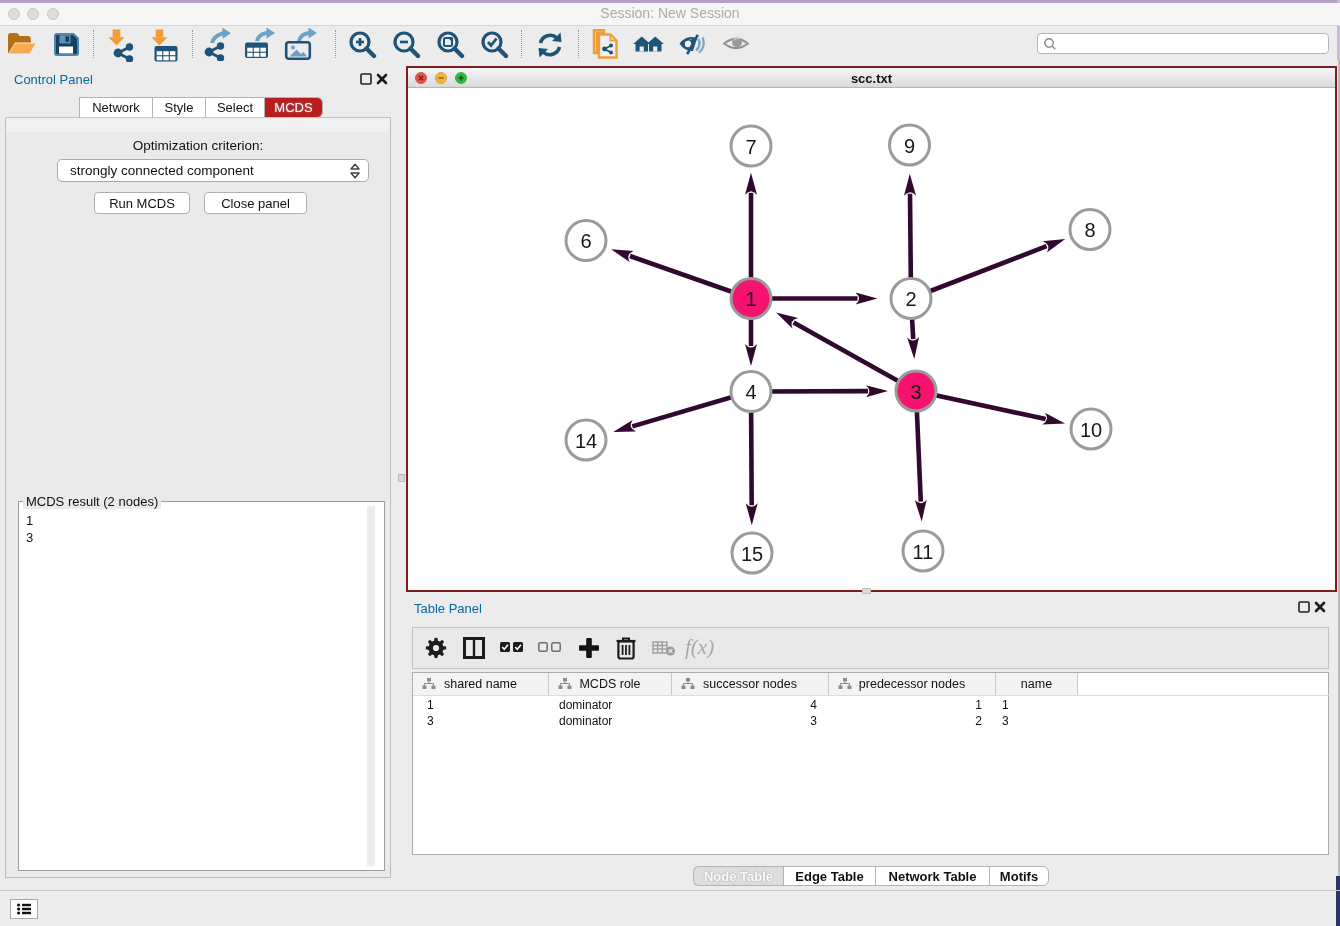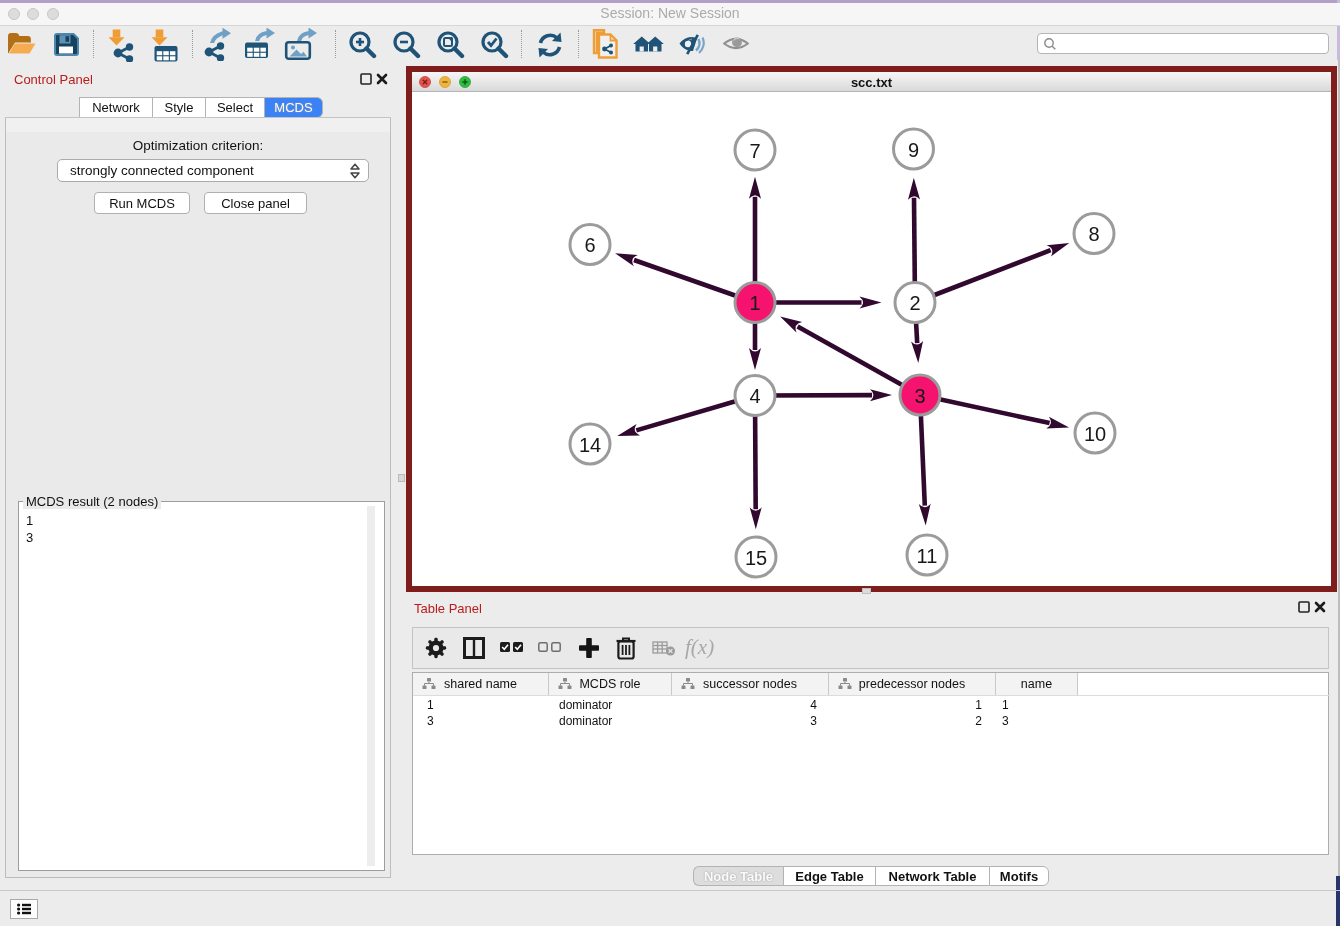--- a/index.html
+++ b/index.html
@@ -2,21 +2,21 @@
 <html><head>
 <meta charset="utf-8">
 <style>
 *{margin:0;padding:0;box-sizing:border-box;}
 html,body{width:1340px;height:926px;overflow:hidden;}
 body{font-family:"Liberation Sans",sans-serif;background:#ececec;position:relative;}
 .abs{position:absolute;}
 .ttl{height:23px;left:0;right:0;top:3px;background:#f6f6f6;border-bottom:1px solid #d6d6d6;}
 .dot{width:12px;height:12px;border-radius:50%;background:#dcdcdc;border:1px solid #c8c8c8;display:inline-block;}
 .sep{width:1px;top:30px;height:28px;border-left:1px dotted #9a9a9a;}
-.panelhdr{font-size:13px;color:#b91c1c;}
+.panelhdr{font-size:13px;color:#0369a1;}
 .tab{position:absolute;top:97px;height:21px;background:#fff;border:1px solid #b3b3b3;border-right:none;font-size:13px;text-align:center;line-height:20px;color:#111;}
 .btn{position:absolute;background:#fff;border:1px solid #b0b0b0;border-radius:4px;font-size:13px;color:#111;text-align:center;font-family:"Liberation Sans",sans-serif;}
 .hcell{position:absolute;top:0;height:22px;background:#f3f3f3;border-right:1px solid #c9c9c9;font-size:12.5px;color:#111;}
 .hcell .ht{position:absolute;top:4px;width:100%;text-align:center;}
 .rtxt{position:absolute;font-size:12px;color:#111;}
 .btab{position:absolute;top:866px;height:20px;background:#fff;border:1px solid #b3b3b3;border-right:none;font-size:13px;font-weight:700;color:#111;text-align:center;line-height:19px;}
 </style>
 </head>
 <body>
 
@@ -171,21 +171,21 @@
 
 <div class="abs panelhdr" style="left:14px;top:72px;">Control Panel</div>
 <svg class="abs" width="28" height="13" style="left:360px;top:73px;" viewBox="0 0 28 13">
     <rect x="1" y="1" width="10" height="10" fill="none" stroke="#222" stroke-width="1.6" rx="1"></rect>
     <path d="M18,2 L26,10 M26,2 L18,10" stroke="#1a1a1a" stroke-width="2.6" stroke-linecap="round"></path>
   </svg>
 
 <div class="tab" style="left:79px;width:73px;">Network</div>
 <div class="tab" style="left:152px;width:53px;">Style</div>
 <div class="tab" style="left:205px;width:59px;">Select</div>
-<div class="tab" style="left:264px;width:59px;background:#3b82f6;border-right:1px solid #b3b3b3;border-radius:0 6px 6px 0;color:#fafafa;text-shadow:0 0 2px #9d9d9d;">MCDS</div>
+<div class="tab" style="left:264px;width:59px;background:#b91c1c;border-right:1px solid #b3b3b3;border-radius:0 6px 6px 0;color:#fafafa;text-shadow:0 0 2px #9d9d9d;">MCDS</div>
 
 <div class="abs" style="left:5px;top:117px;width:386px;height:761px;background:#eaeaea;border:1px solid #bdbdbd;border-top:1px solid #c4c4c4;">
  <div class="abs" style="left:0;right:0;top:0;height:14px;background:#f0f0f0;"></div>
  <div class="abs" style="left:0;right:0;top:20px;text-align:center;font-size:13.5px;color:#111;">Optimization criterion:</div>
  <div class="abs" style="left:51px;top:41px;width:312px;height:23px;background:#fff;border:1px solid #ababab;border-radius:5px;">
    <span style="position:absolute;left:12px;top:3px;font-size:13.5px;color:#111;">strongly connected component</span>
    <svg width="12" height="16" viewBox="0 0 12 16" style="position:absolute;right:7px;top:3px;">
         <path d="M2,6 L6,1.2 L10,6 Z" fill="none" stroke="#444" stroke-width="1.5" stroke-linejoin="round"></path>
         <path d="M2,10 L6,14.8 L10,10 Z" fill="none" stroke="#444" stroke-width="1.5" stroke-linejoin="round"></path>
       </svg>
@@ -196,21 +196,21 @@
  <div class="abs" style="left:12px;top:383px;width:367px;height:370px;border:1px solid #9d9d9d;background:#fff;">
    <div class="abs" style="left:4px;top:-8px;background:#eaeaea;padding:0 3px;font-size:13px;color:#111;">MCDS result (2 nodes)</div>
    <div class="abs" style="left:7px;top:11px;font-size:13px;color:#111;">1</div>
    <div class="abs" style="left:7px;top:28px;font-size:13px;color:#111;">3</div>
    <div class="abs" style="right:9px;top:4px;bottom:4px;width:8px;background:#ededed;"></div>
  </div>
 </div>
 
 <div class="abs" style="left:398px;top:474px;width:7px;height:8px;background:#d8d8d8;border:1px solid #bbb;"></div>
 
-<div class="abs" style="left:406px;top:66px;width:931px;height:526px;border:6px solid #7f1d1d;background:#fff;">
+<div class="abs" style="left:406px;top:66px;width:931px;height:526px;border:2px solid #7f1d1d;background:#fff;">
  <div class="abs" style="left:0;right:0;top:0;height:20px;background:linear-gradient(#f7f7f7,#d9d9d9);border-bottom:1px solid #b5b5b5;">
   <svg class="abs" width="60" height="12" style="left:7px;top:4px;" viewBox="0 0 60 12">
    <circle cx="6" cy="6" r="5.5" fill="#e6554d" stroke="#c93f38" stroke-width="0.8"></circle>
         <path d="M3.8,3.8 L8.2,8.2 M8.2,3.8 L3.8,8.2" stroke="#7c1e18" stroke-width="1.4"></path>
    <circle cx="26" cy="6" r="5.5" fill="#f0b43c" stroke="#d49a2e" stroke-width="0.8"></circle>
         <line x1="23.4" y1="6" x2="28.6" y2="6" stroke="#8f6212" stroke-width="1.5"></line>
    <circle cx="46" cy="6" r="5.5" fill="#32bb43" stroke="#28a336" stroke-width="0.8"></circle>
         <path d="M46,3.3 L46,8.7 M43.3,6 L48.7,6" stroke="#0e5c18" stroke-width="1.5"></path>
   </svg>
   <div class="abs" style="left:0;right:0;top:3px;text-align:center;font-size:13px;font-weight:700;color:#111;">scc.txt</div>

